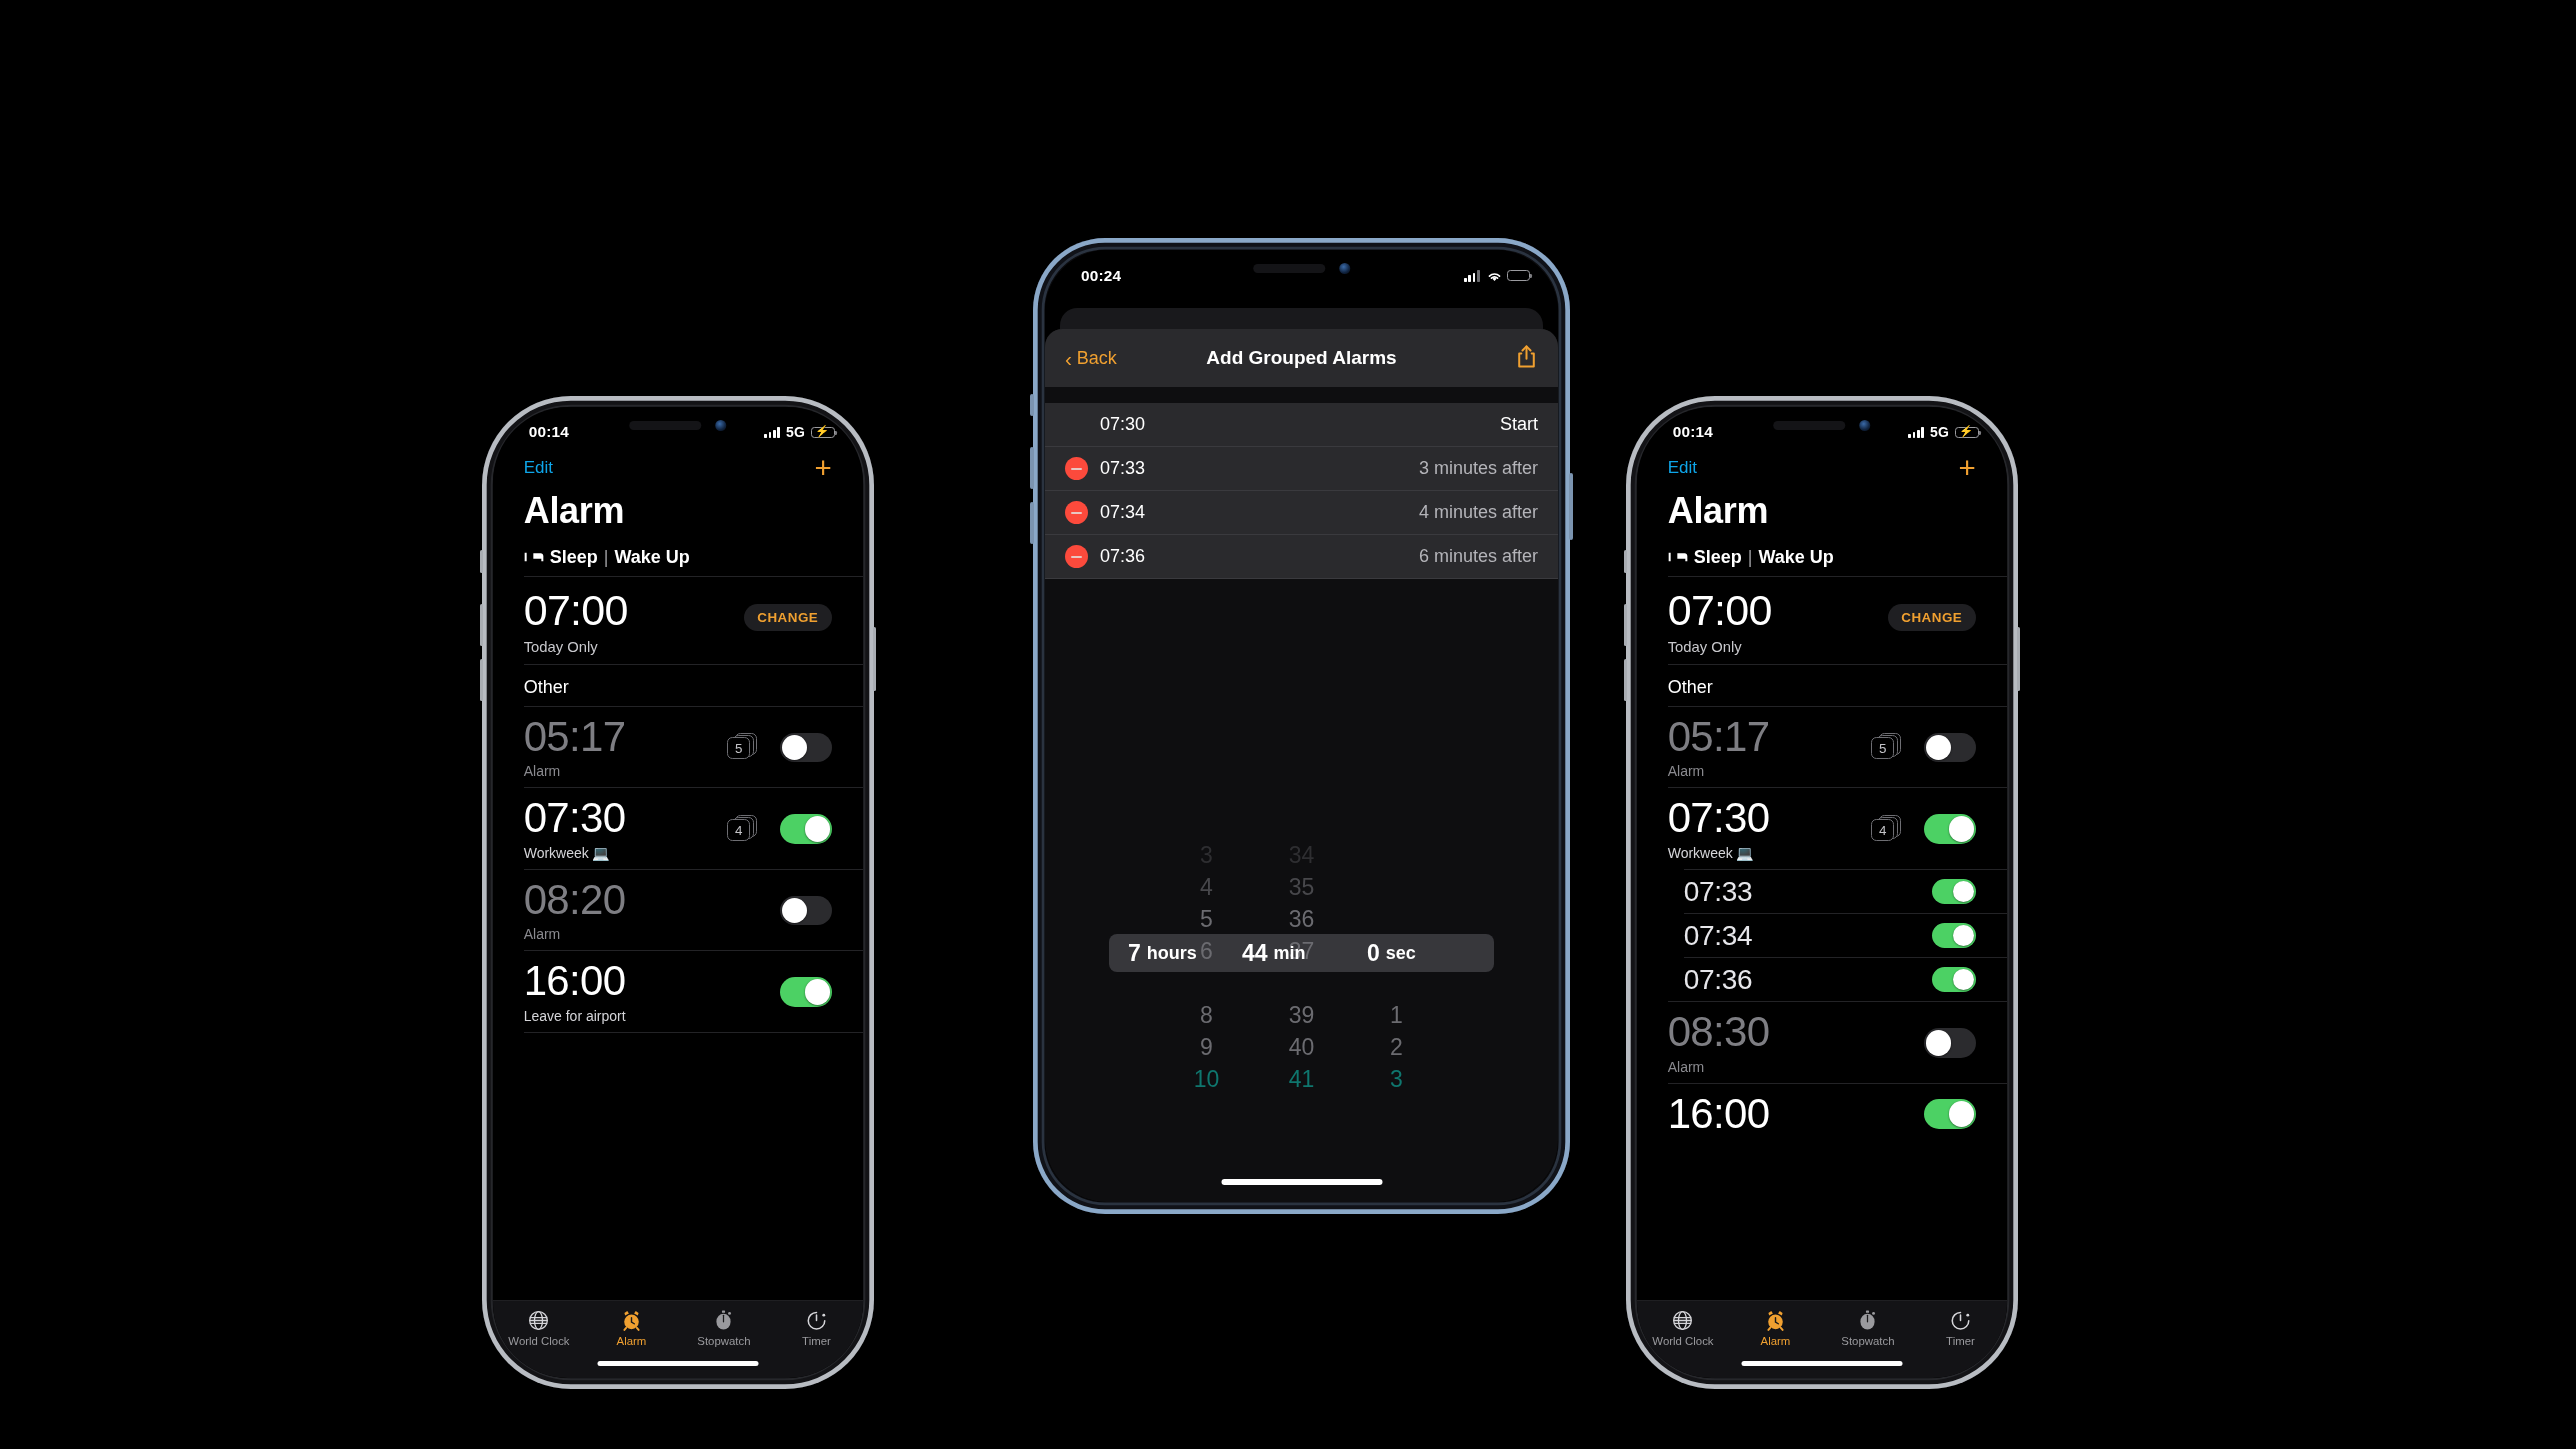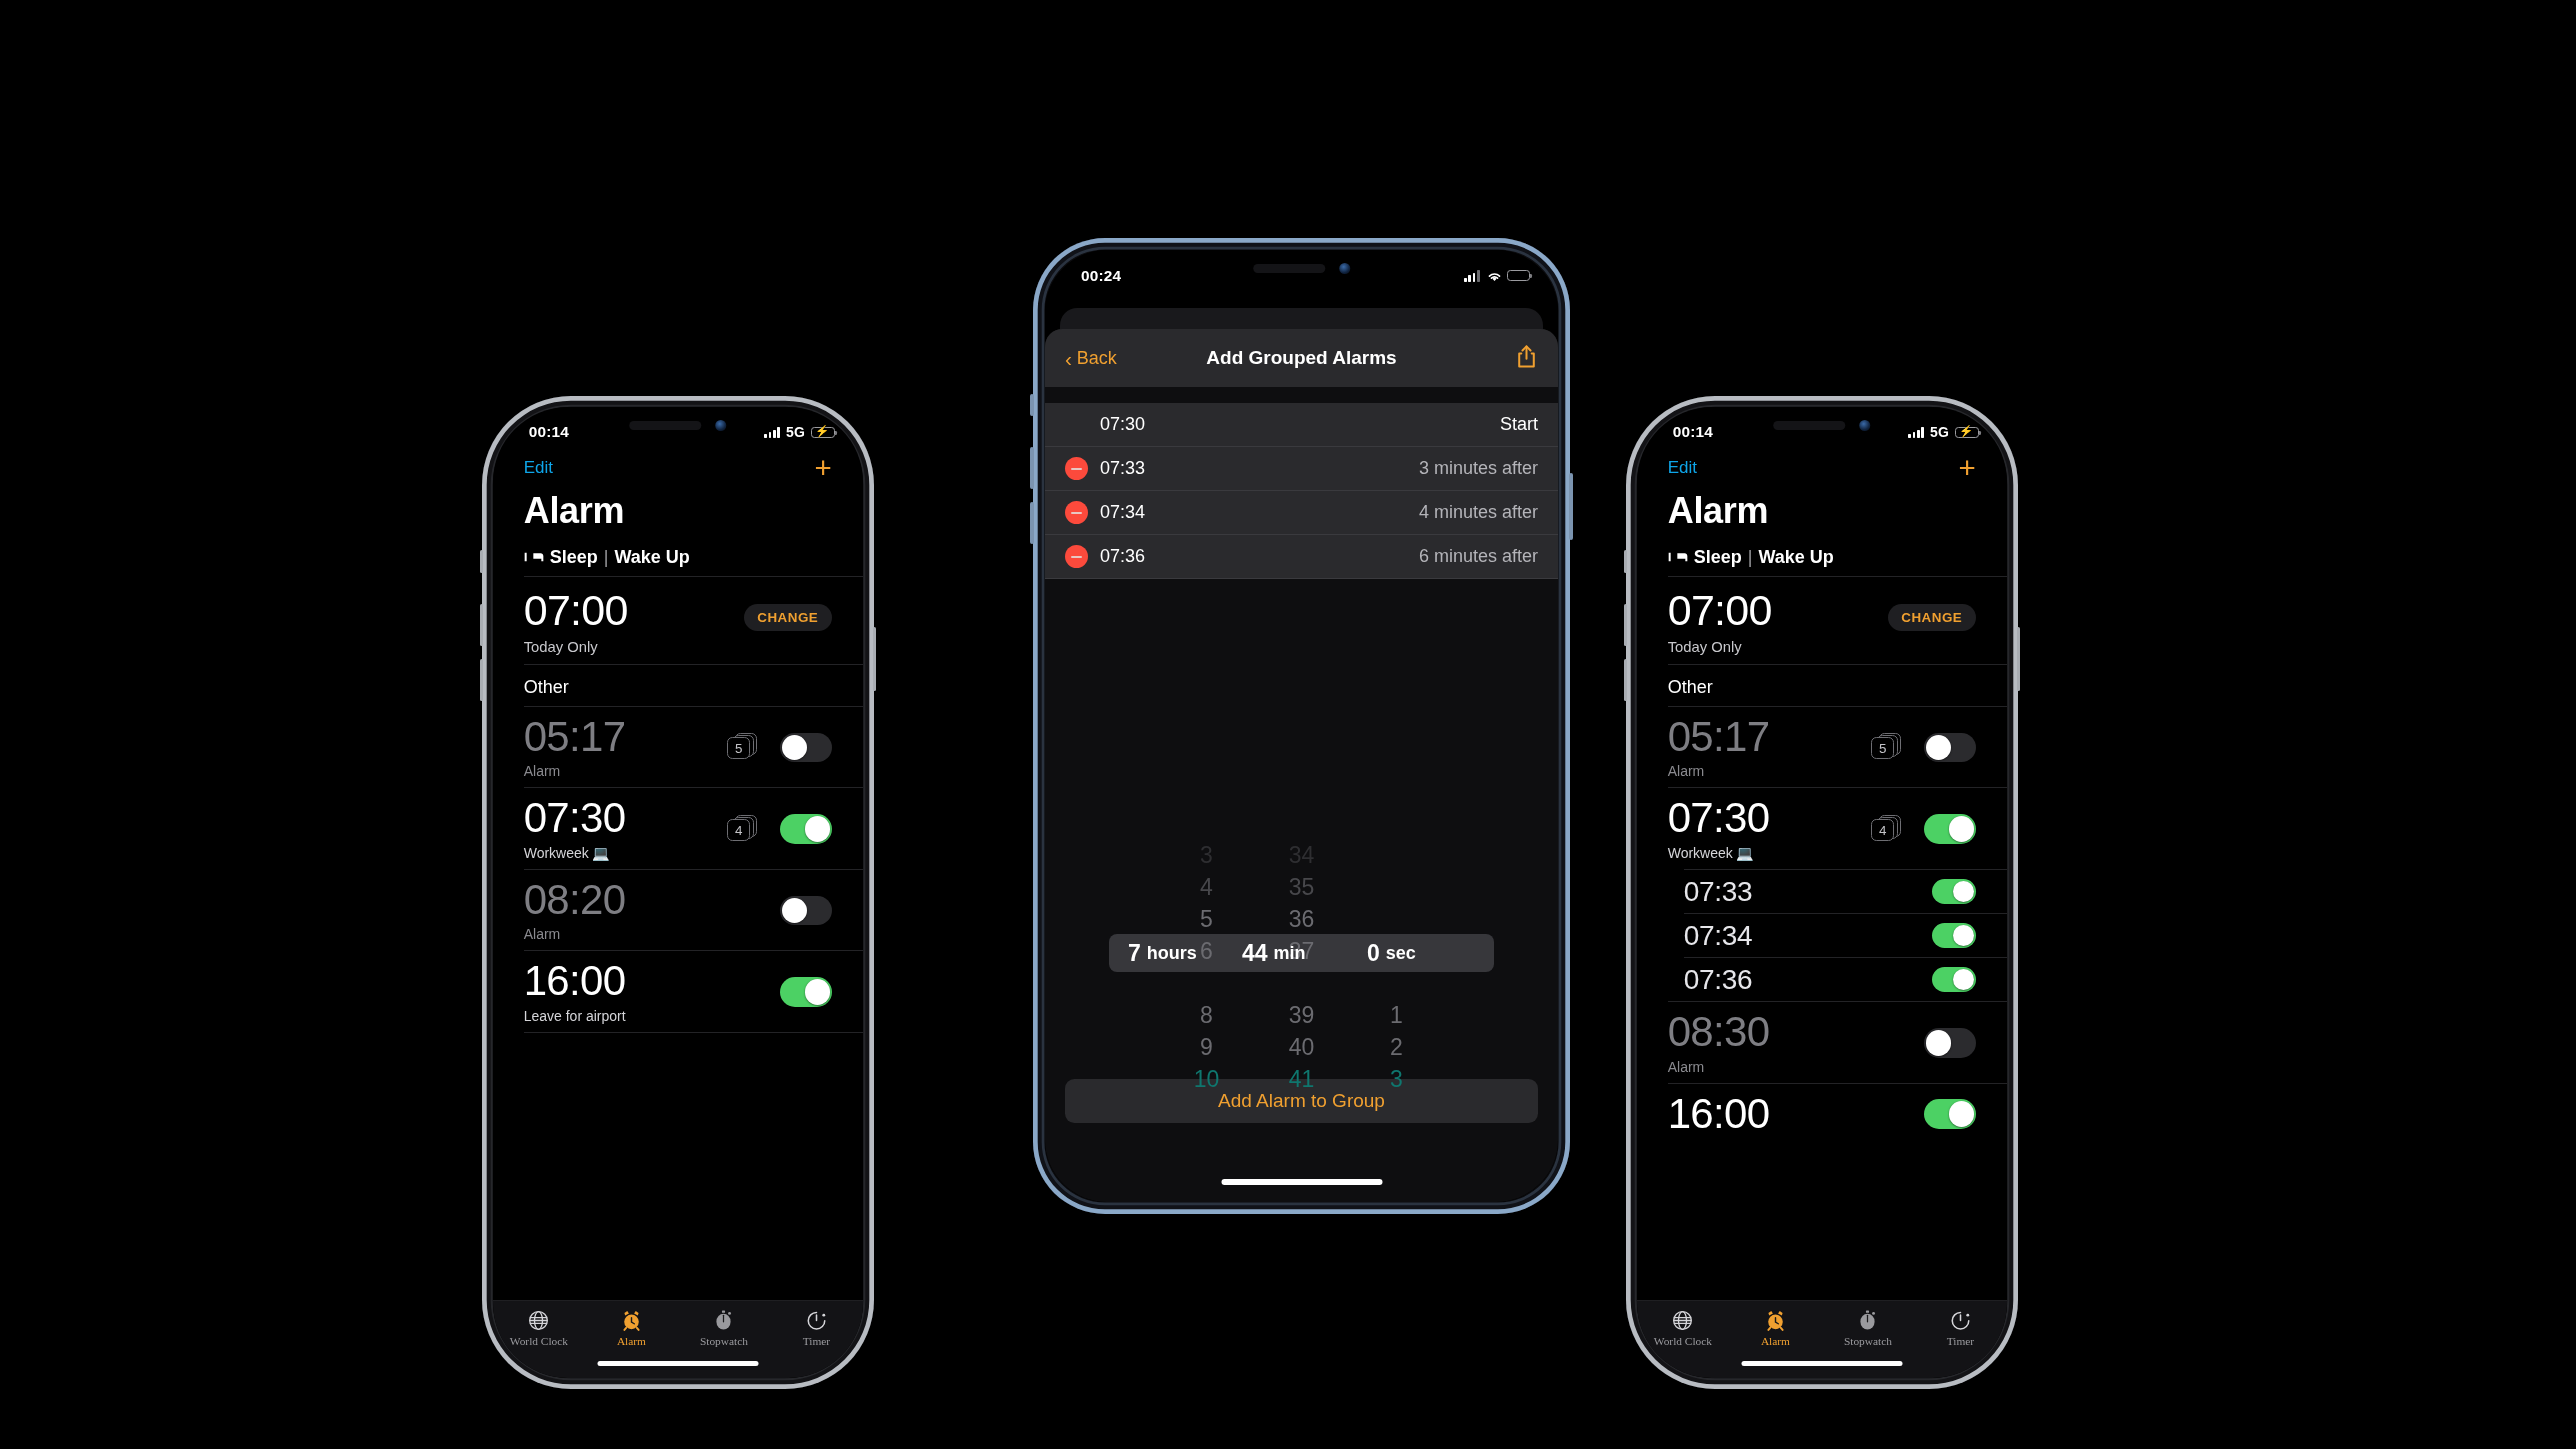--- a/index.html
+++ b/index.html
@@ -165,21 +165,21 @@
 
   
   .tabbar {
     position:absolute; left:0; right:0; bottom:0; height:78px;
     background:#131316;
     display:flex; align-items:flex-start; justify-content:space-around;
     padding-top:8px;
     border-top:0.7px solid #1f1f22;
   }
   .tab { display:flex; flex-direction:column; align-items:center; gap:3.4px; width:25%; }
-  .tab .lbl { font-size:11.4px; color:#9a9a9e;font-family:Liberation Serif, serif; }
+  .tab .lbl { font-size:11.4px; color:#9a9a9e; }
   .tab.active .lbl { color:#f0a030; }
   .tab svg { display:block; }
   .home-ind {
     position:absolute; bottom:11.4px; left:50%; transform:translateX(-50%);
     width:161px; height:5.4px; border-radius:3.4px; background:#fff;
   }
 
   
   .modal-host { position:absolute; inset:0; background:#000; }
   .behind-card {
@@ -554,21 +554,20 @@
             <div class="sel-label" style="left:197px;">
               <span>44</span>
               <span class="unitword">min</span>
             </div>
             <div class="sel-label" style="left:322px;">
               <span>0</span>
               <span class="unitword">sec</span>
             </div>
           </div>
 
-          <div class="add-btn">Add Alarm to Group</div>
           <div class="home-ind" style="bottom:17.4px;"></div>
         </div>
       </div>
     </div>
   </div>
 
   <div class="phone silver" style="left:1626px; top:396px; width:392px; height:993px;">
     <div class="bezel"></div>
     <div class="btn-side" style="left:-2px; top:154px; width:3.4px; height:23px;"></div>
     <div class="btn-side" style="left:-2px; top:208px; width:3.4px; height:42px;"></div>

